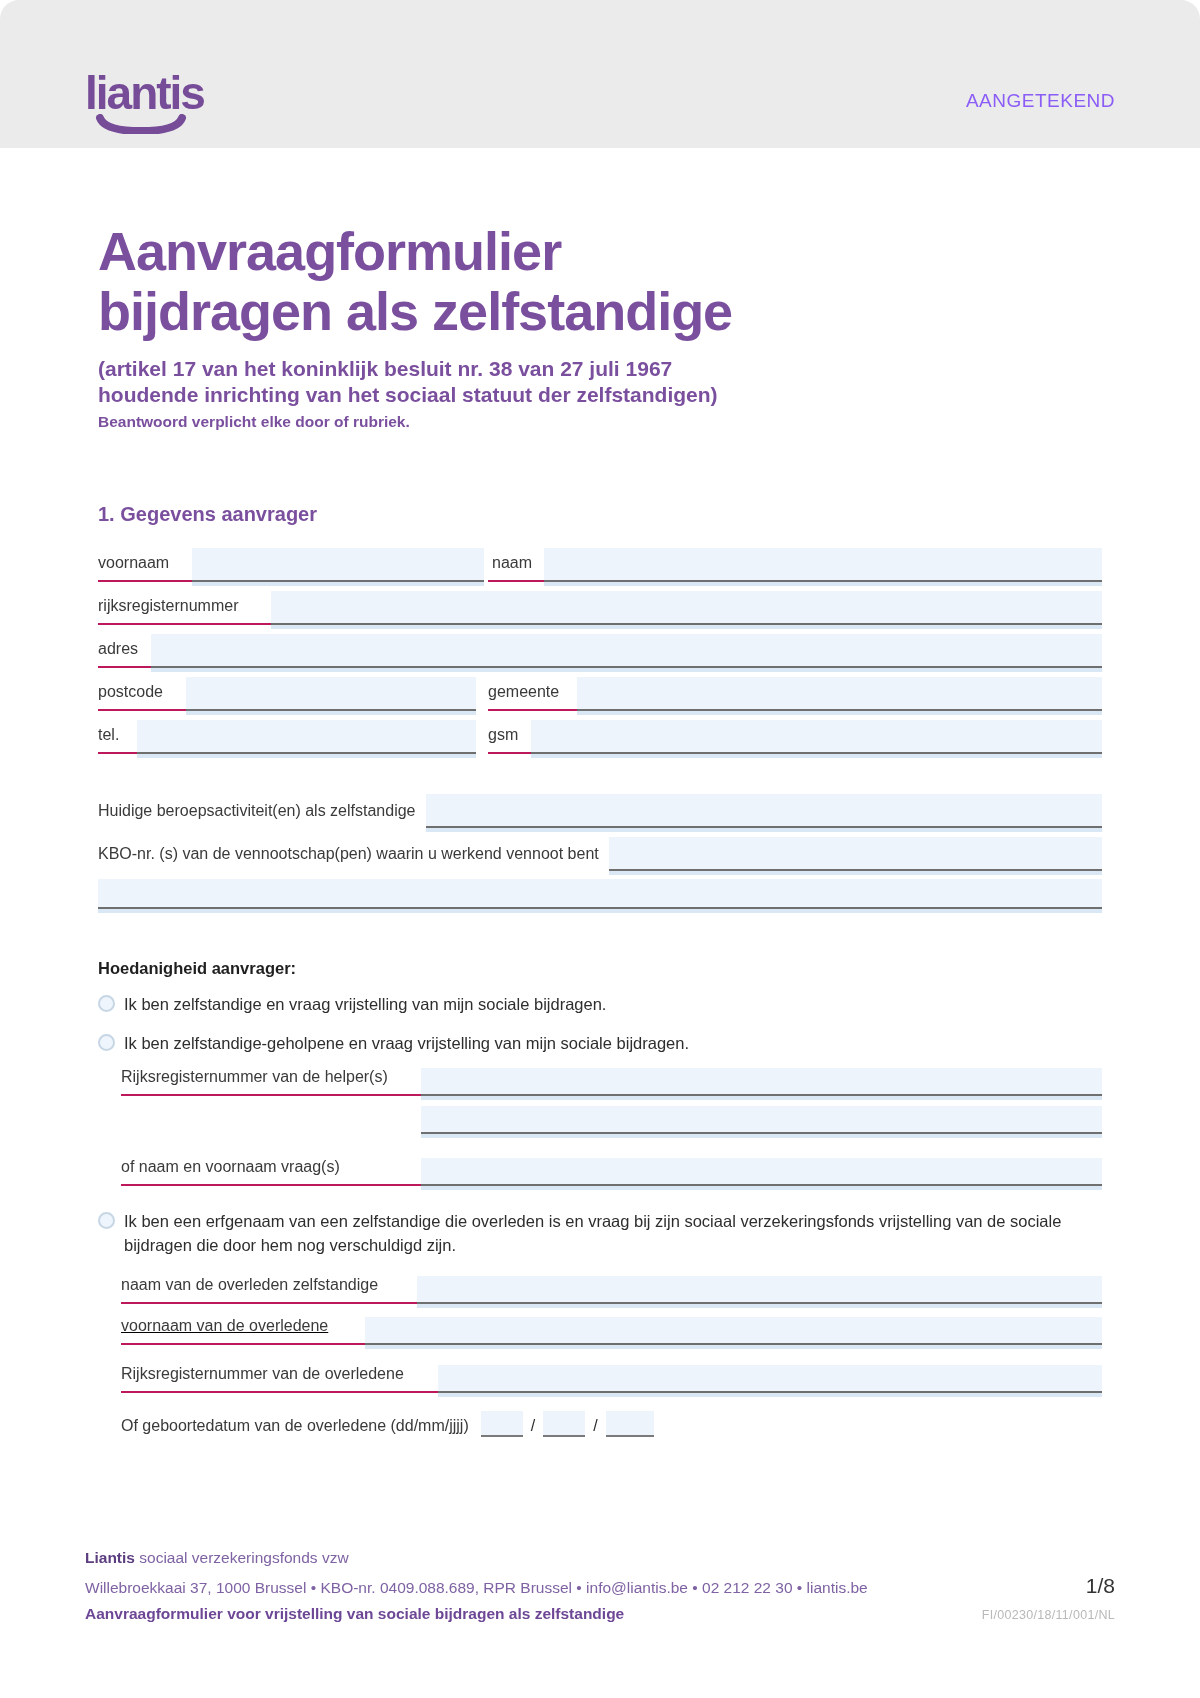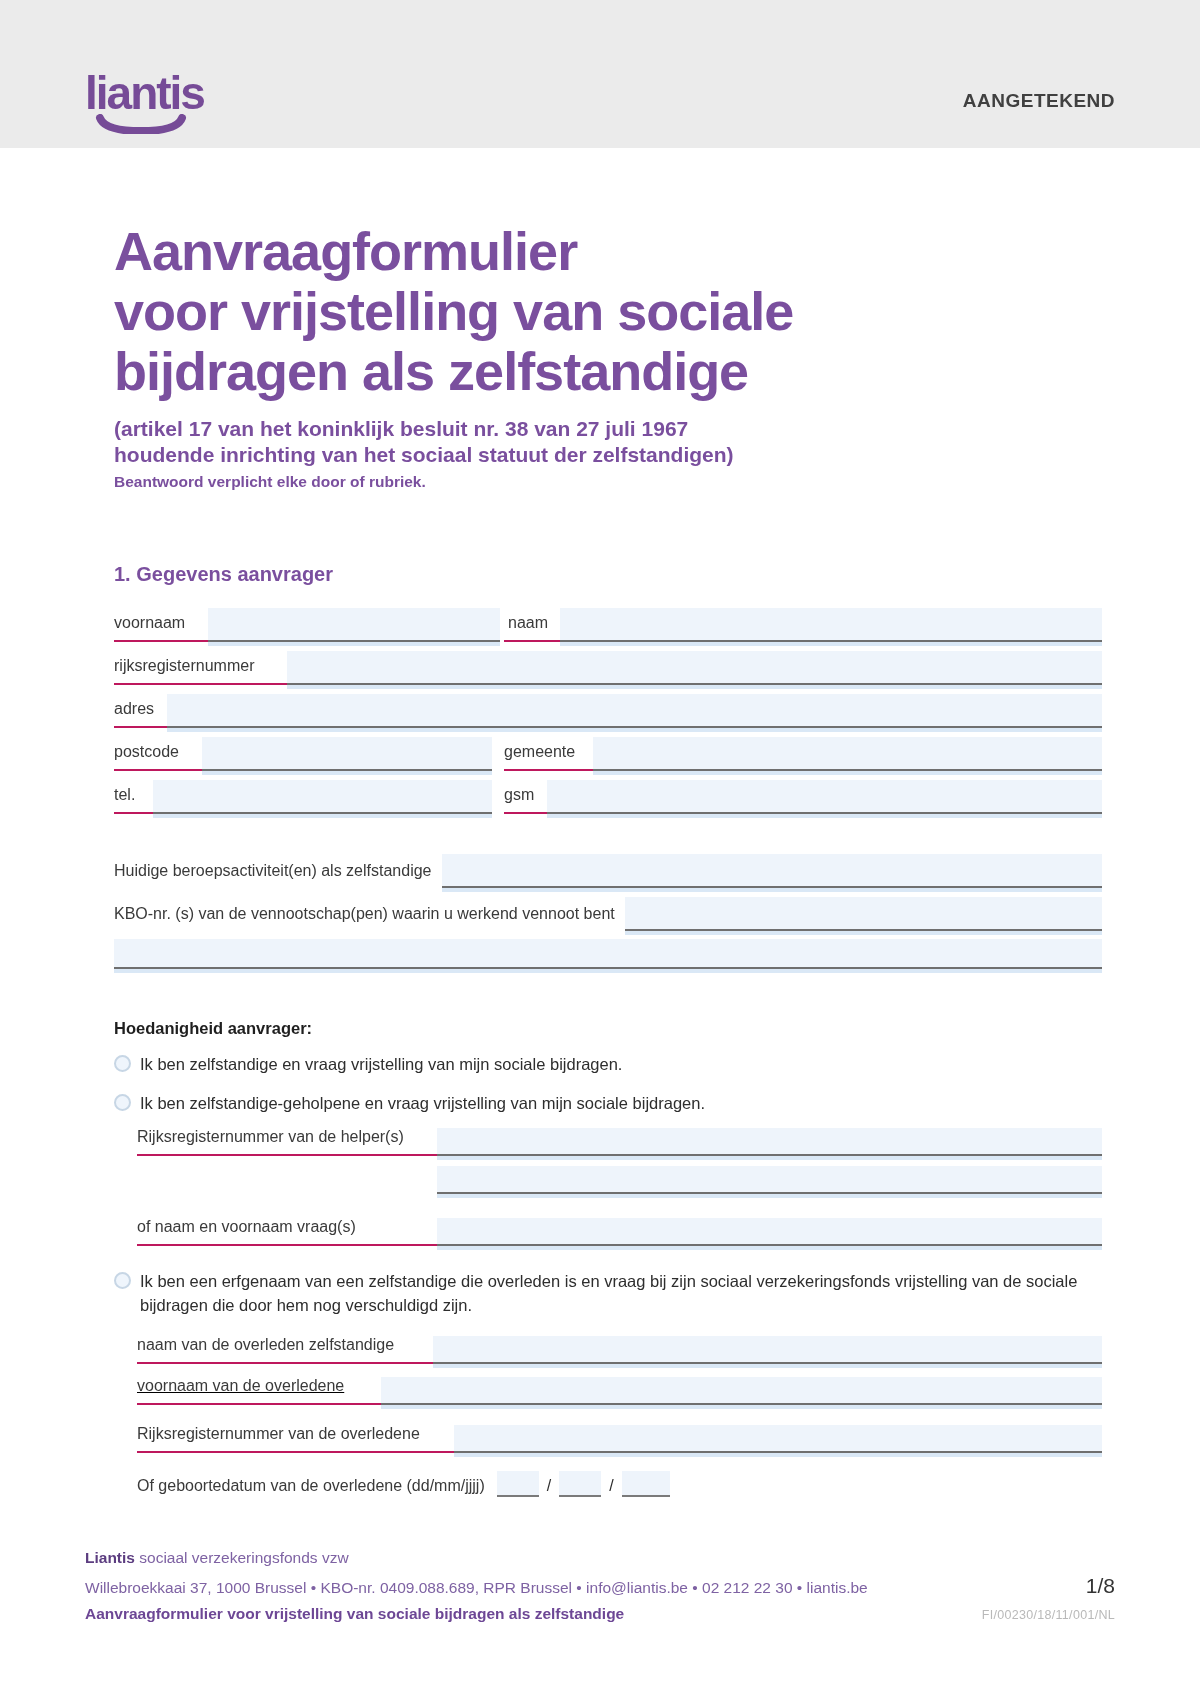--- a/index.html
+++ b/index.html
@@ -1,27 +1,27 @@
 <!DOCTYPE html>
 <html><head>
 <meta charset="utf-8">
 <style>
   * { margin:0; padding:0; box-sizing:border-box; }
   html,body { background:#ffffff; }
   body { font-family:"Liberation Sans", sans-serif; }
-  .page { position:relative; width:1200px; height:1698px; background:#ffffff; overflow:hidden; }
+  .page { position:relative; width:1200px; height:1698px; background:#ffffff; overflow:hidden;border-radius:19px; }
 
   
   .header { height:148px; background:#EBEBEB; display:flex; justify-content:space-between; align-items:flex-end; padding:0 85px 14px 85px; }
   .logo { position:relative; font-size:46px; font-weight:bold; color:#764B97; letter-spacing:-2px; line-height:1; padding-bottom:18px; }
   .logo-swoosh { position:absolute; left:10px; bottom:0; }
-  .badge { font-size:19px; font-weight:bold; color:#404040; letter-spacing:0.5px; margin-bottom:22px; }
-
-  
-  .content { padding:0 98px;margin-left:16px; }
+  .badge { font-size:19px; font-weight:normal; color:#8b5cf6; letter-spacing:0.5px; margin-bottom:22px; }
+
+  
+  .content { padding:0 98px; }
   .title { margin-top:74px; font-size:54px; line-height:1.11; font-weight:bold; color:#7A4F9E; letter-spacing:-1px; }
   .title span { display:block; }
   .subtitle { margin-top:14px; font-size:21px; line-height:1.25; font-weight:bold; color:#7A4F9E; }
   .subtitle span { display:block; }
   .note { margin-top:5px; font-size:15.5px; font-weight:bold; color:#7A4F9E; }
   .section-heading { margin-top:72px; font-size:20px; font-weight:bold; color:#7A4F9E; }
 
   
   .frow { display:flex; align-items:flex-end; margin-top:9px; }
   .frow.first { margin-top:22px; }
@@ -68,21 +68,20 @@
         <path d="M5,4 C9,15 28,17 46,17 C64,17 83,15 87,4" fill="none" stroke="#764B97" stroke-width="8" stroke-linecap="round"></path>
       </svg>
     </div>
     <div class="badge">AANGETEKEND</div>
   </div>
 
   <div class="content">
 
     <h1 class="title">
       <span>Aanvraagformulier</span>
-      <span>voor vrijstelling van sociale</span>
       <span>bijdragen als zelfstandige</span>
     </h1>
     <div class="subtitle">
       <span>(artikel 17 van het koninklijk besluit nr. 38 van 27 juli 1967</span>
       <span>houdende inrichting van het sociaal statuut der zelfstandigen)</span>
     </div>
     <div class="note">Beantwoord verplicht elke door of rubriek.</div>
 
     <div class="section-heading">1. Gegevens aanvrager</div>
 

